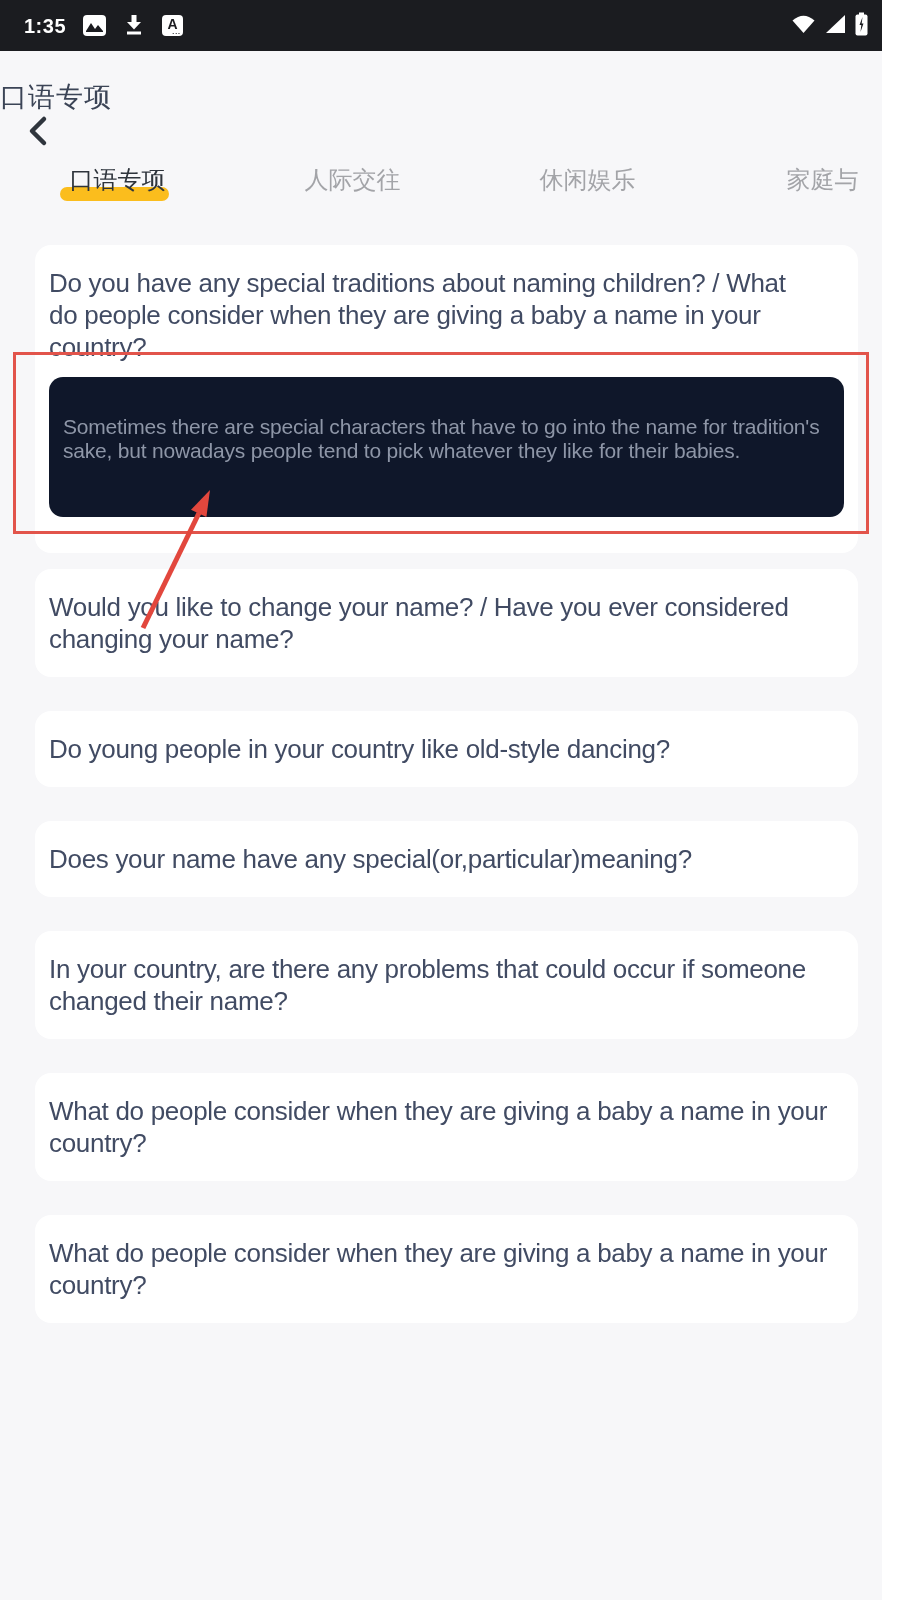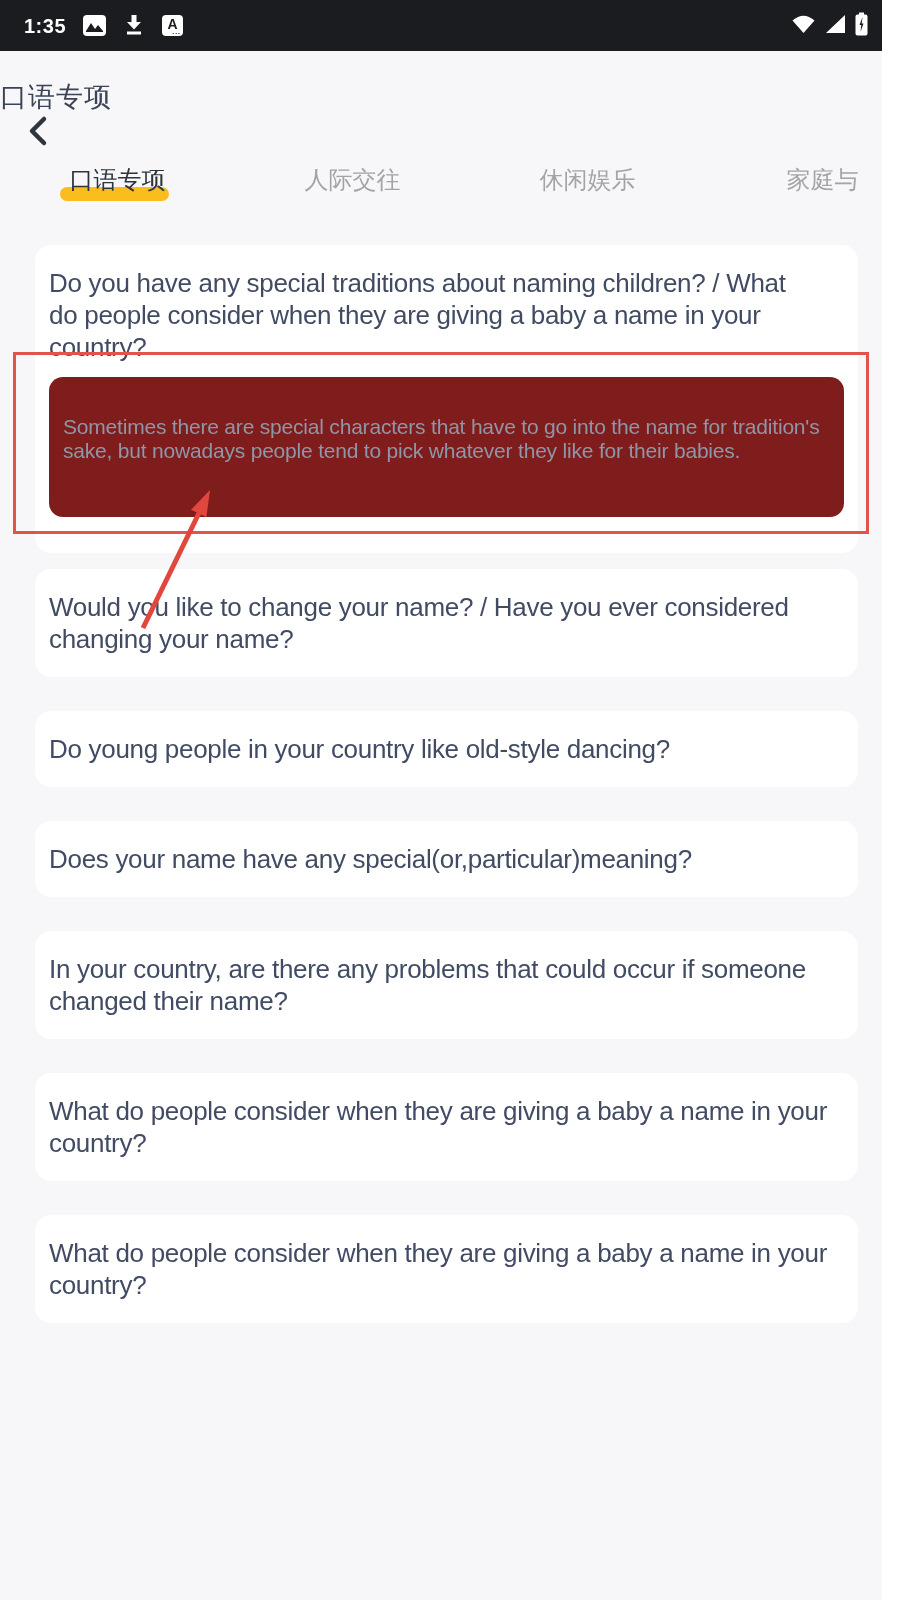--- a/index.html
+++ b/index.html
@@ -41,21 +41,21 @@
   }
 
   
   .content{padding:28px 24px 0;margin-left:11px;}
   .card{background:#ffffff;border-radius:16px;padding:22px 14px;margin-bottom:34px;}
   .q{
     font-size:26px;line-height:32px;letter-spacing:-0.3px;color:#414b63;
     white-space:pre-line;
   }
   .card.first{padding-bottom:36px;margin-bottom:16px;}
-  .answer-box{margin-top:14px;background:#7f1d1d;border-radius:14px;padding:38px 14px 54px;}
+  .answer-box{margin-top:14px;background:#0f172a;border-radius:14px;padding:38px 14px 54px;}
   .answer-text{
     font-size:21px;line-height:24px;letter-spacing:-0.2px;color:#8e96a7;
     white-space:pre-line;
   }
 
   
   .annotation-rect{
     position:absolute;left:13px;top:352px;width:856px;height:182px;
     box-sizing:border-box;border:3px solid #e2544b;pointer-events:none;
   }

